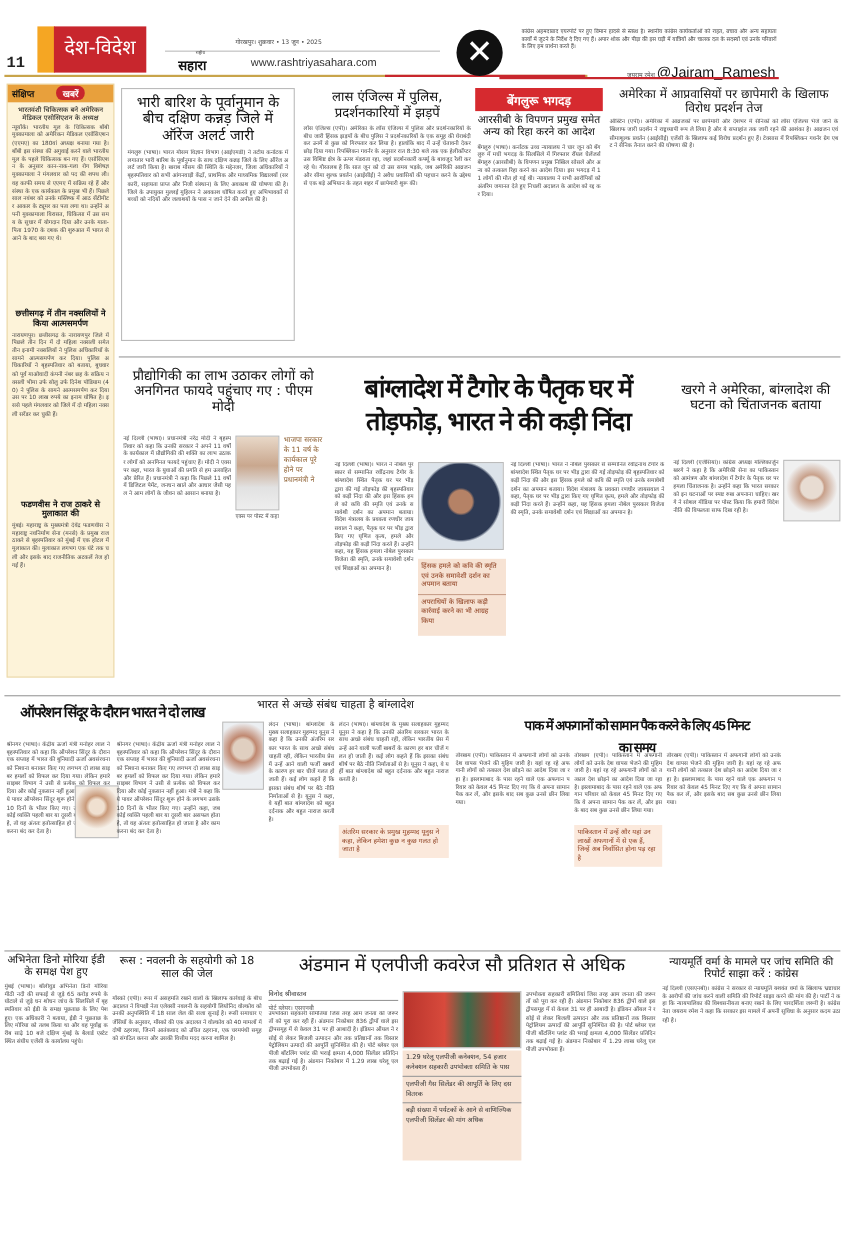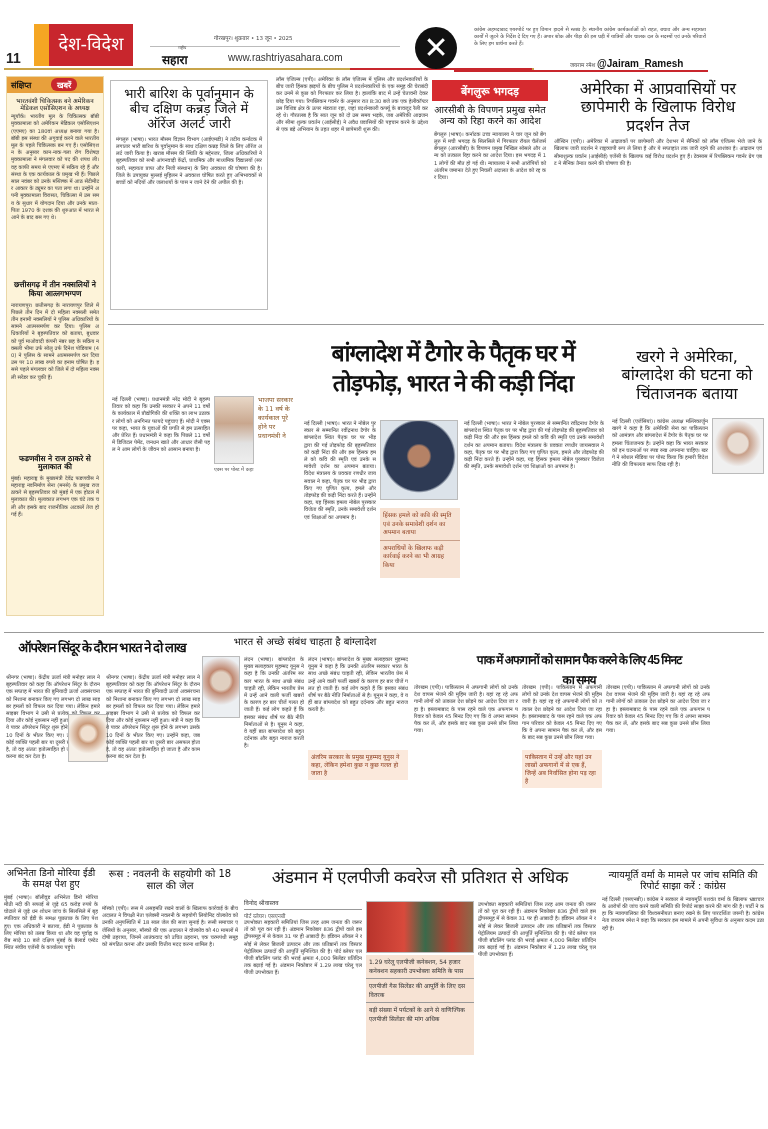--- a/index.html
+++ b/index.html
@@ -9,99 +9,101 @@
 .hl{font-family:"DejaVu Sans",sans-serif;color:#111;text-align:center;line-height:1.15}
 .hlc{font-family:"Liberation Sans",sans-serif;font-weight:bold;color:#111;text-align:center;letter-spacing:-1px}
 .rule{position:absolute;background:#999}
 .photo{position:absolute;border:1px solid #bbb}
 .box{position:absolute;border:1px solid #14b8a6}
 </style>
 </head>
 <body>
 
 <div class="abs" style="left:0;top:0;width:768px;height:68px">
-  <div class="abs" style="left:6px;top:50px;font-size:14px;font-weight:bold;font-family:Liberation Sans, sans-serif;color:#222">11</div>
+  <div class="abs" style="left:6px;top:50px;font-size:14px;font-weight:bold;font-family:Liberation Mono, monospace;color:#222">11</div>
   <div class="abs" style="left:34px;top:24px;width:16px;height:42px;background:#f5a623"></div>
   <div class="abs" style="left:49px;top:24px;width:84px;height:42px;background:#c8262d;color:#fff;font-size:18px;line-height:40px;text-align:center">देश-विदेश</div>
   <div class="abs" style="left:214px;top:34px;font-size:5.5px;color:#444">गोरखपुर। शुक्रवार • 13 जून • 2025</div>
   <div class="abs" style="left:150px;top:46px;width:250px;height:1px;background:#bbb"></div>
   <div class="abs" style="left:158px;top:50px;width:70px;height:16px">
     <span style="position:absolute;left:20px;top:-5px;font-size:4px;color:#444">राष्ट्रीय</span>
     <span style="position:absolute;left:4px;top:1px;font-size:12px;font-weight:bold;color:#111">सहारा</span>
   </div>
   <div class="abs" style="left:228px;top:52px;font-size:10px;font-family:'Liberation Sans',sans-serif;color:#333">www.rashtriyasahara.com</div>
   <div class="abs" style="left:4px;top:68px;width:530px;height:2px;background:#c8a44a"></div>
   <div class="abs" style="left:350px;top:68px;width:182px;height:2px;background:#c8262d"></div>
 </div>
 
 <div class="abs" style="left:410px;top:22px;width:360px;height:48px">
   <div class="abs" style="left:5px;top:5px;width:42px;height:42px;border-radius:50%;background:#111;color:#fff;font-size:30px;line-height:42px;text-align:center;font-family:'Liberation Sans',sans-serif">✕</div>
   <div class="abs txt" style="left:64px;top:4px;width:232px;height:30px;font-size:5px;line-height:7px">कांग्रेस अहमदाबाद एयरपोर्ट पर हुए विमान हादसे से स्तब्ध है। स्थानीय कांग्रेस कार्यकर्ताओं को राहत, बचाव और अन्य सहायता कार्यों में जुटने के निर्देश दे दिए गए हैं। अपार शोक और पीड़ा की इस घड़ी में यात्रियों और चालक दल के सदस्यों एवं उनके परिवारों के लिए हम प्रार्थना करते हैं।</div>
   <div class="abs" style="left:160px;top:36px;font-size:5.5px;color:#444">
     <span>जयराम रमेश</span>
-    <span style="font-family:'Liberation Sans',sans-serif;font-weight:bold;font-size:10px;color:#111">@Jairam_Ramesh</span>
+    <span style="font-family:'Liberation Sans',sans-serif;font-weight:normal;font-size:13px;color:#111">@Jairam_Ramesh</span>
   </div>
   <div class="abs" style="left:44px;top:48px;width:254px;height:2px;background:#c8262d"></div>
 </div>
 
 <div class="abs" style="left:6px;top:76px;width:98px;height:540px;background:#fdf3d9;border:1px solid #ead7a8">
   <div style="height:16px;background:#e8a03c;position:relative">
     <span style="position:absolute;left:4px;top:2px;font-size:8px;color:#111;font-weight:bold">संक्षिप्त</span>
     <span style="position:absolute;left:44px;top:1px;background:#c8262d;color:#fff;font-size:8px;padding:1px 6px;border-radius:6px;font-weight:bold">खबरें</span>
   </div>
   <div class="hl" style="font-size:6.2px;padding:4px 3px 2px">भारतवंशी चिकित्सक बने अमेरिकन मेडिकल एसोसिएशन के अध्यक्ष</div>
   <div class="txt" style="padding:0 4px;height:165px">न्यूयॉर्क। भारतीय मूल के चिकित्सक बॉबी मुक्कामाला को अमेरिकन मेडिकल एसोसिएशन (एएमए) का 180वां अध्यक्ष बनाया गया है। बॉबी इस संस्था की अगुवाई करने वाले भारतीय मूल के पहले चिकित्सक बन गए हैं। एसोसिएशन के अनुसार कान-नाक-गला रोग विशेषज्ञ मुक्कामाला ने मंगलवार को पद की शपथ ली। वह काफी समय से एएमए में सक्रिय रहे हैं और संस्था के एक कार्यकाल के प्रमुख भी हैं। पिछले साल नवंबर को उनके मस्तिष्क में आठ सेंटीमीटर आकार के ट्यूमर का पता लगा था। उन्होंने अपनी मुक्कामाला विरासत, चिकित्सा में उस समय के सुधार में योगदान दिया और उनके माता-पिता 1970 के दशक की शुरुआत में भारत से आने के बाद बस गए थे।</div>
-  <div class="hl" style="font-size:7.5px;font-weight:bold;padding:3px 3px">छत्तीसगढ़ में तीन नक्सलियों ने किया आत्लगभग्पण</div>
+  <div class="hl" style="font-size:7.5px;font-weight:bold;padding:3px 3px">छत्तीसगढ़ में तीन नक्सलियों ने किया आत्मसमर्पण</div>
   <div class="txt" style="padding:0 4px;height:150px">नारायणपुर। छत्तीसगढ़ के नारायणपुर जिले में पिछले तीन दिन में दो महिला नक्सली समेत तीन इनामी नक्सलियों ने पुलिस अधिकारियों के सामने आत्मसमर्पण कर दिया। पुलिस अधिकारियों ने बृहस्पतिवार को बताया, बुधवार को पूर्व माओवादी कंपनी नंबर छह के सक्रिय नक्सली भीमा उर्फ सोलु उर्फ दिनेश पोडियाम (40) ने पुलिस के सामने आत्मसमर्पण कर दिया उस पर 10 लाख रुपये का इनाम घोषित है। इससे पहले मंगलवार को जिले में दो महिला नक्सली सरेंडर कर चुकी हैं।</div>
   <div class="hl" style="font-size:7.5px;font-weight:bold;padding:3px 3px">फडणवीस ने राज ठाकरे से मुलाकात की</div>
   <div class="txt" style="padding:0 4px;height:110px">मुंबई। महाराष्ट्र के मुख्यमंत्री देवेंद्र फडणवीस ने महाराष्ट्र नवनिर्माण सेना (मनसे) के प्रमुख राज ठाकरे से बृहस्पतिवार को मुंबई में एक होटल में मुलाकात की। मुलाकात लगभग एक घंटे तक चली और इसके बाद राजनीतिक अटकलें तेज हो गई हैं।</div>
 </div>
 
 <div class="box" style="left:110px;top:80px;width:158px;height:230px;border-color:#bbb">
   <div class="hl" style="font-size:13px;padding:6px 4px 4px">भारी बारिश के पूर्वानुमान के बीच दक्षिण कन्नड़ जिले में ऑरेंज अलर्ट जारी</div>
   <div class="txt" style="padding:0 5px;height:150px">मंगलुरु (भाषा)। भारत मौसम विज्ञान विभाग (आईएमडी) ने तटीय कर्नाटक में लगातार भारी बारिश के पूर्वानुमान के साथ दक्षिण कन्नड़ जिले के लिए ऑरेंज अलर्ट जारी किया है। खराब मौसम की स्थिति के मद्देनजर, जिला अधिकारियों ने बृहस्पतिवार को सभी आंगनवाड़ी केंद्रों, प्राथमिक और माध्यमिक विद्यालयों (सरकारी, सहायता प्राप्त और निजी संस्थान) के लिए अवकाश की घोषणा की है। जिले के उपायुक्त मुल्लई मुहिलन ने अवकाश घोषित करते हुए अभिभावकों से बच्चों को नदियों और जलाशयों के पास न जाने देने की अपील की है।</div>
 </div>
 
 <div class="abs" style="left:274px;top:76px;width:156px;height:244px">
+  <div class="hl" style="font-size:12px;padding:6px 2px 4px">लास एंजिल्स में पुलिस, प्रदर्शनकारियों में झड़पें</div>
   <div class="txt" style="padding:0 2px;height:200px">लॉस एंजिल्स (एपी)। अमेरिका के लॉस एंजिल्स में पुलिस और प्रदर्शनकारियों के बीच जारी हिंसक झड़पों के बीच पुलिस ने प्रदर्शनकारियों के एक समूह की घेराबंदी कर उनमें से कुछ को गिरफ्तार कर लिया है। हालांकि बाद में उन्हें चेतावनी देकर छोड़ दिया गया। रिपब्लिकन गवर्नर के अनुसार रात 8:30 बजे तक एक हेलीकॉप्टर उस विशिष्ट क्षेत्र के ऊपर मंडराता रहा, जहां प्रदर्शनकारी कर्फ्यू के बावजूद रैली कर रहे थे। गौरतलब है कि सात जून को दो उस समय भड़के, जब अमेरिकी आव्रजन और सीमा शुल्क प्रवर्तन (आईसीई) ने अवैध प्रवासियों की पहचान करने के उद्देश्य से एक बड़े अभियान के तहत शहर में छापेमारी शुरू की।</div>
 </div>
 
 <div class="abs" style="left:432px;top:76px;width:116px;height:244px">
   <div style="background:#d62a2f;color:#fff;font-size:11px;font-weight:bold;text-align:center;padding:3px 0;margin-top:4px">बेंगलुरू भगदड़</div>
   <div class="hl" style="font-size:9.5px;padding:4px 2px">आरसीबी के विपणन प्रमुख समेत अन्य को रिहा करने का आदेश</div>
   <div class="txt" style="padding:0 2px;height:170px">बेंगलुरु (भाषा)। कर्नाटक उच्च न्यायालय ने चार जून को बेंगलुरु में मची भगदड़ के सिलसिले में गिरफ्तार रॉयल चैलेंजर्स बेंगलुरु (आरसीबी) के विपणन प्रमुख निखिल सोसले और अन्य को तत्काल रिहा करने का आदेश दिया। इस भगदड़ में 11 लोगों की मौत हो गई थी। न्यायालय ने सभी आरोपियों को अंतरिम जमानत देते हुए निचली अदालत के आदेश को रद्द कर दिया।</div>
 </div>
 
 <div class="abs" style="left:552px;top:76px;width:212px;height:244px">
-  <div class="hl" style="font-size:16px;padding:4px 10px 3px">अमेरिका में आप्रवासियों पर छापेमारी के खिलाफ विरोध प्रदर्शन तेज</div>
+  <div class="hl" style="font-size:11px;padding:4px 10px 3px">अमेरिका में आप्रवासियों पर छापेमारी के खिलाफ विरोध प्रदर्शन तेज</div>
   <div class="txt" style="padding:0 2px;height:190px">ऑस्टिन (एपी)। अमेरिका में आव्रजकों पर छापेमारी और देशभर में सैनिकों को लॉस एंजिल्स भेजे जाने के खिलाफ जारी प्रदर्शन ने राष्ट्रव्यापी रूप ले लिया है और ये सप्ताहांत तक जारी रहने की आशंका है। आव्रजन एवं सीमाशुल्क प्रवर्तन (आईसीई) एजेंसी के खिलाफ कई विरोध प्रदर्शन हुए हैं। टेक्सास में रिपब्लिकन गवर्नर ग्रेग एबट ने सैनिक तैनात करने की घोषणा की है।</div>
 </div>
 
 <div class="rule" style="left:108px;top:324px;width:656px;height:1px"></div>
 
 <div class="abs" style="left:110px;top:326px;width:186px;height:300px">
+  <div class="hl" style="font-size:12.5px;padding:8px 2px 4px">प्रौद्योगिकी का लाभ उठाकर लोगों को अनगिनत फायदे पहुंचाए गए : पीएम मोदी</div>
   <div class="txt" style="position:absolute;left:2px;top:70px;width:98px;height:220px">नई दिल्ली (भाषा)। प्रधानमंत्री नरेंद्र मोदी ने बृहस्पतिवार को कहा कि उनकी सरकार ने अपने 11 वर्षों के कार्यकाल में प्रौद्योगिकी की शक्ति का लाभ उठाकर लोगों को अनगिनत फायदे पहुंचाए हैं। मोदी ने एक्स पर कहा, भारत के युवाओं की प्रगति से हम उत्साहित और प्रेरित हैं। प्रधानमंत्री ने कहा कि पिछले 11 वर्षों में डिजिटल पेमेंट, जनधन खाते और आधार जैसी पहल ने आम लोगों के जीवन को आसान बनाया है।</div>
   <div class="photo" style="left:104px;top:70px;width:40px;height:68px;background:linear-gradient(180deg,#e8d8c8 0%,#c9a78e 40%,#e2e2e2 70%,#eee 100%)"></div>
   <div class="abs" style="left:148px;top:70px;width:38px;font-size:6.5px;line-height:9px;color:#8a5a2a">भाजपा सरकार के 11 वर्ष के कार्यकाल पूरे होने पर प्रधानमंत्री ने</div>
   <div class="abs" style="left:104px;top:140px;width:60px;font-size:5px;color:#555">एक्स पर पोस्ट में कहा</div>
 </div>
 
 <div class="abs" style="left:300px;top:326px;width:306px;height:300px">
   <div class="hlc" style="font-size:23px;line-height:30px;padding:12px 6px 6px">बांग्लादेश में टैगोर के पैतृक घर में तोड़फोड़, भारत ने की कड़ी निंदा</div>
   <div class="txt" style="position:absolute;left:4px;top:94px;width:72px;height:200px">नई दिल्ली (भाषा)। भारत ने नोबेल पुरस्कार से सम्मानित रवींद्रनाथ टैगोर के बांग्लादेश स्थित पैतृक घर पर भीड़ द्वारा की गई तोड़फोड़ की बृहस्पतिवार को कड़ी निंदा की और इस हिंसक हमले को कवि की स्मृति एवं उनके समावेशी दर्शन का अपमान बताया। विदेश मंत्रालय के प्रवक्ता रणधीर जायसवाल ने कहा, पैतृक घर पर भीड़ द्वारा किए गए घृणित कृत्य, हमले और तोड़फोड़ की कड़ी निंदा करते हैं। उन्होंने कहा, यह हिंसक हमला नोबेल पुरस्कार विजेता की स्मृति, उनके समावेशी दर्शन एवं शिक्षाओं का अपमान है।</div>
   <div class="photo" style="left:80px;top:94px;width:78px;height:80px;background:radial-gradient(circle at 50% 45%,#b58266 18%,#2e3a54 22%,#2e3a54 60%,#dce3ea 64%)"></div>
   <div class="abs" style="left:80px;top:182px;width:80px;height:70px;background:#f7e3d4">
     <div style="font-size:6.2px;line-height:8.5px;color:#8a3a1a;padding:3px">हिंसक हमले को कवि की स्मृति एवं उनके समावेशी दर्शन का अपमान बताया</div>
     <div style="font-size:6.2px;line-height:8.5px;color:#8a3a1a;padding:3px;border-top:1px solid #c9a08a">अपराधियों के खिलाफ कड़ी कार्रवाई करने का भी आग्रह किया</div>
   </div>
   <div class="txt" style="position:absolute;left:164px;top:94px;width:140px;height:200px">नई दिल्ली (भाषा)। भारत ने नोबेल पुरस्कार से सम्मानित रवींद्रनाथ टैगोर के बांग्लादेश स्थित पैतृक घर पर भीड़ द्वारा की गई तोड़फोड़ की बृहस्पतिवार को कड़ी निंदा की और इस हिंसक हमले को कवि की स्मृति एवं उनके समावेशी दर्शन का अपमान बताया। विदेश मंत्रालय के प्रवक्ता रणधीर जायसवाल ने कहा, पैतृक घर पर भीड़ द्वारा किए गए घृणित कृत्य, हमले और तोड़फोड़ की कड़ी निंदा करते हैं। उन्होंने कहा, यह हिंसक हमला नोबेल पुरस्कार विजेता की स्मृति, उनके समावेशी दर्शन एवं शिक्षाओं का अपमान है।</div>
 </div>
 
 <div class="abs" style="left:610px;top:326px;width:154px;height:300px">
-  <div class="hl" style="font-size:16px;padding:22px 2px 6px">खरगे ने अमेरिका, बांग्लादेश की घटना को चिंताजनक बताया</div>
+  <div class="hl" style="font-size:12px;padding:22px 2px 6px">खरगे ने अमेरिका, बांग्लादेश की घटना को चिंताजनक बताया</div>
   <div class="txt" style="position:absolute;left:2px;top:92px;width:96px;height:200px">नई दिल्ली (एजेंसियां)। कांग्रेस अध्यक्ष मल्लिकार्जुन खरगे ने कहा है कि अमेरिकी सेना का पाकिस्तान को आमंत्रण और बांग्लादेश में टैगोर के पैतृक घर पर हमला चिंताजनक है। उन्होंने कहा कि भारत सरकार को इन घटनाओं पर स्पष्ट रुख अपनाना चाहिए। खरगे ने सोशल मीडिया पर पोस्ट किया कि हमारी विदेश नीति की विफलता साफ दिख रही है।</div>
   <div class="photo" style="left:102px;top:92px;width:52px;height:56px;background:radial-gradient(circle at 50% 45%,#e8dcd2 25%,#c8a08a 30%,#f0f0f0 60%)"></div>
 </div>
 
 <div class="rule" style="left:4px;top:632px;width:760px;height:1px"></div>
 
 <div class="abs" style="left:4px;top:634px;width:196px;height:220px">
   <div class="hlc" style="font-size:13px;padding-top:4px">ऑपरेशन सिंदूर के दौरान भारत ने दो लाख</div>
   <div class="txt" style="position:absolute;left:2px;top:40px;width:94px;height:175px">श्रीनगर (भाषा)। केंद्रीय ऊर्जा मंत्री मनोहर लाल ने बृहस्पतिवार को कहा कि ऑपरेशन सिंदूर के दौरान एक सप्ताह में भारत की बुनियादी ऊर्जा अवसंरचना को निशाना बनाकर किए गए लगभग दो लाख साइबर हमलों को विफल कर दिया गया। लेकिन हमारे साइबर विभाग ने उसी से प्रत्येक को विफल कर दिया और कोई नुकसान नहीं हुआ। मंत्री ने कहा कि ये पावर ऑपरेशन सिंदूर शुरू होने के लगभग उसके 10 दिनों के भीतर किए गए। उन्होंने कहा, जब कोई व्यक्ति पहली बार या दूसरी बार असफल होता है, तो वह अंततः हतोत्साहित हो जाता है और काम करना बंद कर देता है।</div>
   <div class="photo" style="left:64px;top:80px;width:40px;height:48px;background:radial-gradient(circle at 50% 40%,#f0e0d0 20%,#c99a7a 30%,#f6f0e8 60%)"></div>

